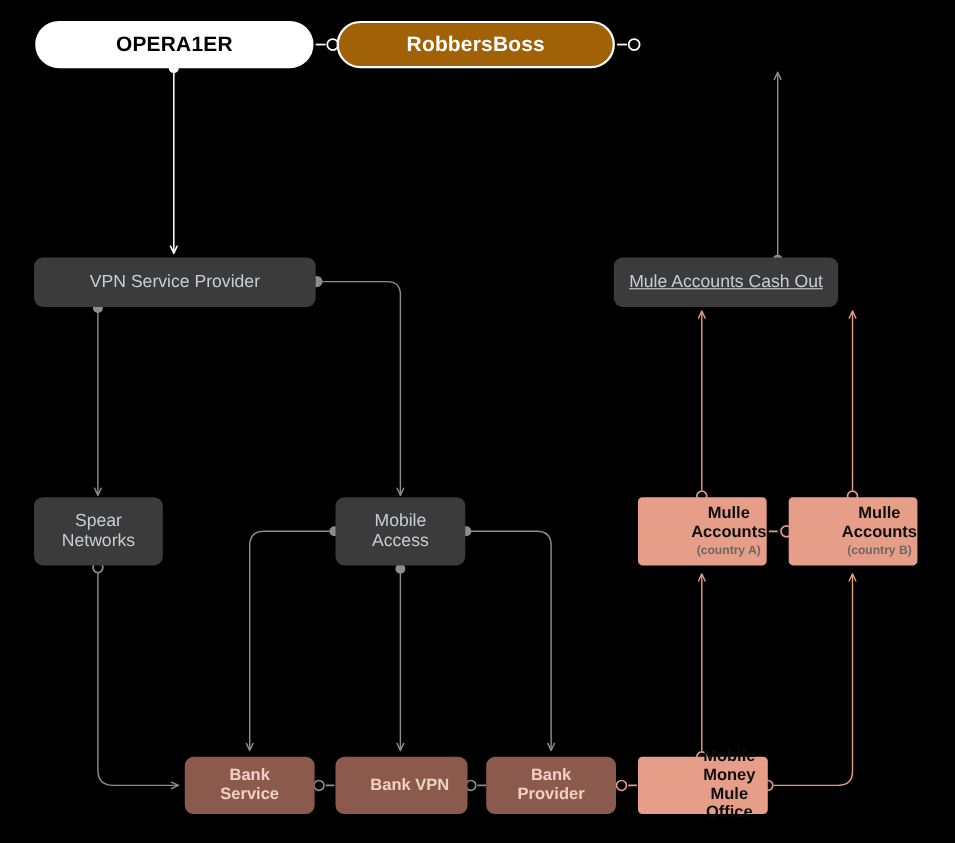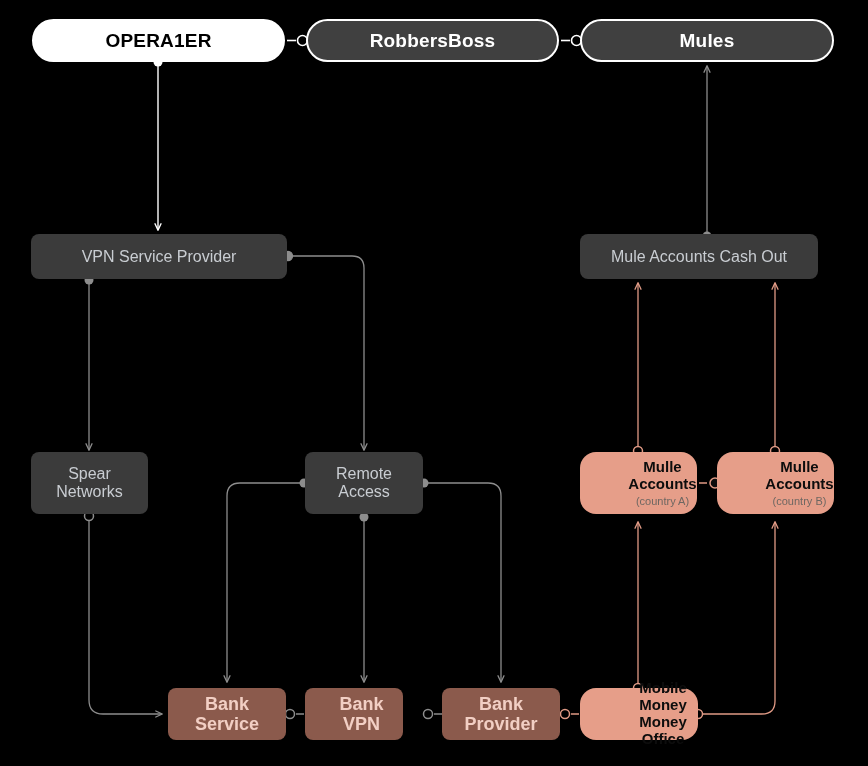--- a/index.html
+++ b/index.html
@@ -45,51 +45,51 @@
     font-weight: bold;
     font-size: 19px;
     letter-spacing: 0.2px;
   }
   .pill-filled {
     background: #ffffff;
     color: #000000;
     border-color: #ffffff;
   }
   .pill-outline {
-    background: #404040;
+    background: #a16207;
     color: #ffffff;
   }
   
   .box-dark {
     background: #3b3b3b;
     color: #c9cdd2;
     border-radius: 8px;
     font-size: 16px;
     font-weight: normal;
   }
   
   .box-brown {
     background: #8b5a4c;
     color: #f2cfc4;
     border-radius: 8px;
-    font-size: 18px;
+    font-size: 15px;
     font-weight: bold;
   }
   
   .box-salmon {
     background: #e69e89;
     color: #0d0d0d;
-    border-radius: 16px;
+    border-radius: 4px;
     font-size: 15px;
     font-weight: bold;
     padding-left: 48px;
   }
   .sub-label {
     font-size: 11px;
-    font-weight: normal;
+    font-weight: bold;
     color: #6e6762;
     margin-top: 2px;
   }
   .nline { display: block; }
 </style>
 </head>
 <body>
 
 <div id="stage">
 
@@ -198,66 +198,63 @@
   </svg>
 
   <div class="node pill pill-filled" style="left:32px; top:19px; width:253px; height:43px;">
     <span class="nline">OPERA1ER</span>
   </div>
 
   <div class="node pill pill-outline" style="left:306px; top:19px; width:253px; height:43px;">
     <span class="nline">RobbersBoss</span>
   </div>
 
-  <div class="node pill pill-outline" style="left:580px; top:19px; width:254px; height:43px;">
-    <span class="nline">Mules</span>
-  </div>
 
   <div class="node box-dark" style="left:31px; top:234px; width:256px; height:45px;text-align:right;">
     <span class="nline">VPN Service Provider</span>
   </div>
 
-  <div class="node box-dark" style="left:580px; top:234px; width:238px; height:45px;">
+  <div class="node box-dark" style="left:558px; top:234px; width:204px; height:45px;text-decoration:underline;">
     <span class="nline">Mule Accounts Cash Out</span>
   </div>
 
   <div class="node box-dark" style="left:31px; top:452px; width:117px; height:62px;">
     <span class="nline">Spear</span>
     <span class="nline">Networks</span>
   </div>
 
   <div class="node box-dark" style="left:305px; top:452px; width:118px; height:62px;">
-    <span class="nline">Remote</span>
+    <span class="nline">Mobile</span>
     <span class="nline">Access</span>
   </div>
 
   <div class="node box-salmon" style="left:580px; top:452px; width:117px; height:62px;">
     <span class="nline">Mulle</span>
     <span class="nline">Accounts</span>
     <span class="sub-label">(country A)</span>
   </div>
 
   <div class="node box-salmon" style="left:717px; top:452px; width:117px; height:62px;">
     <span class="nline">Mulle</span>
     <span class="nline">Accounts</span>
     <span class="sub-label">(country B)</span>
   </div>
 
   <div class="node box-brown" style="left:168px; top:688px; width:118px; height:52px;">
     <span class="nline">Bank</span>
     <span class="nline">Service</span>
   </div>
 
-  <div class="node box-brown" style="left:305px; top:688px; width:98px; height:52px;padding-left:15px;">
+  <div class="node box-brown" style="left:305px; top:688px; width:120px; height:52px;padding-left:15px;">
     <span class="nline">Bank VPN</span>
   </div>
 
   <div class="node box-brown" style="left:442px; top:688px; width:118px; height:52px;">
     <span class="nline">Bank</span>
     <span class="nline">Provider</span>
   </div>
 
   <div class="node box-salmon" style="left:580px; top:688px; width:118px; height:52px;text-align:center;">
     <span class="nline">Mobile Money</span>
-    <span class="nline">Money Office</span>
+    <span class="nline">Mule Office</span>
   </div>
 
 </div>
 
 </body></html>

